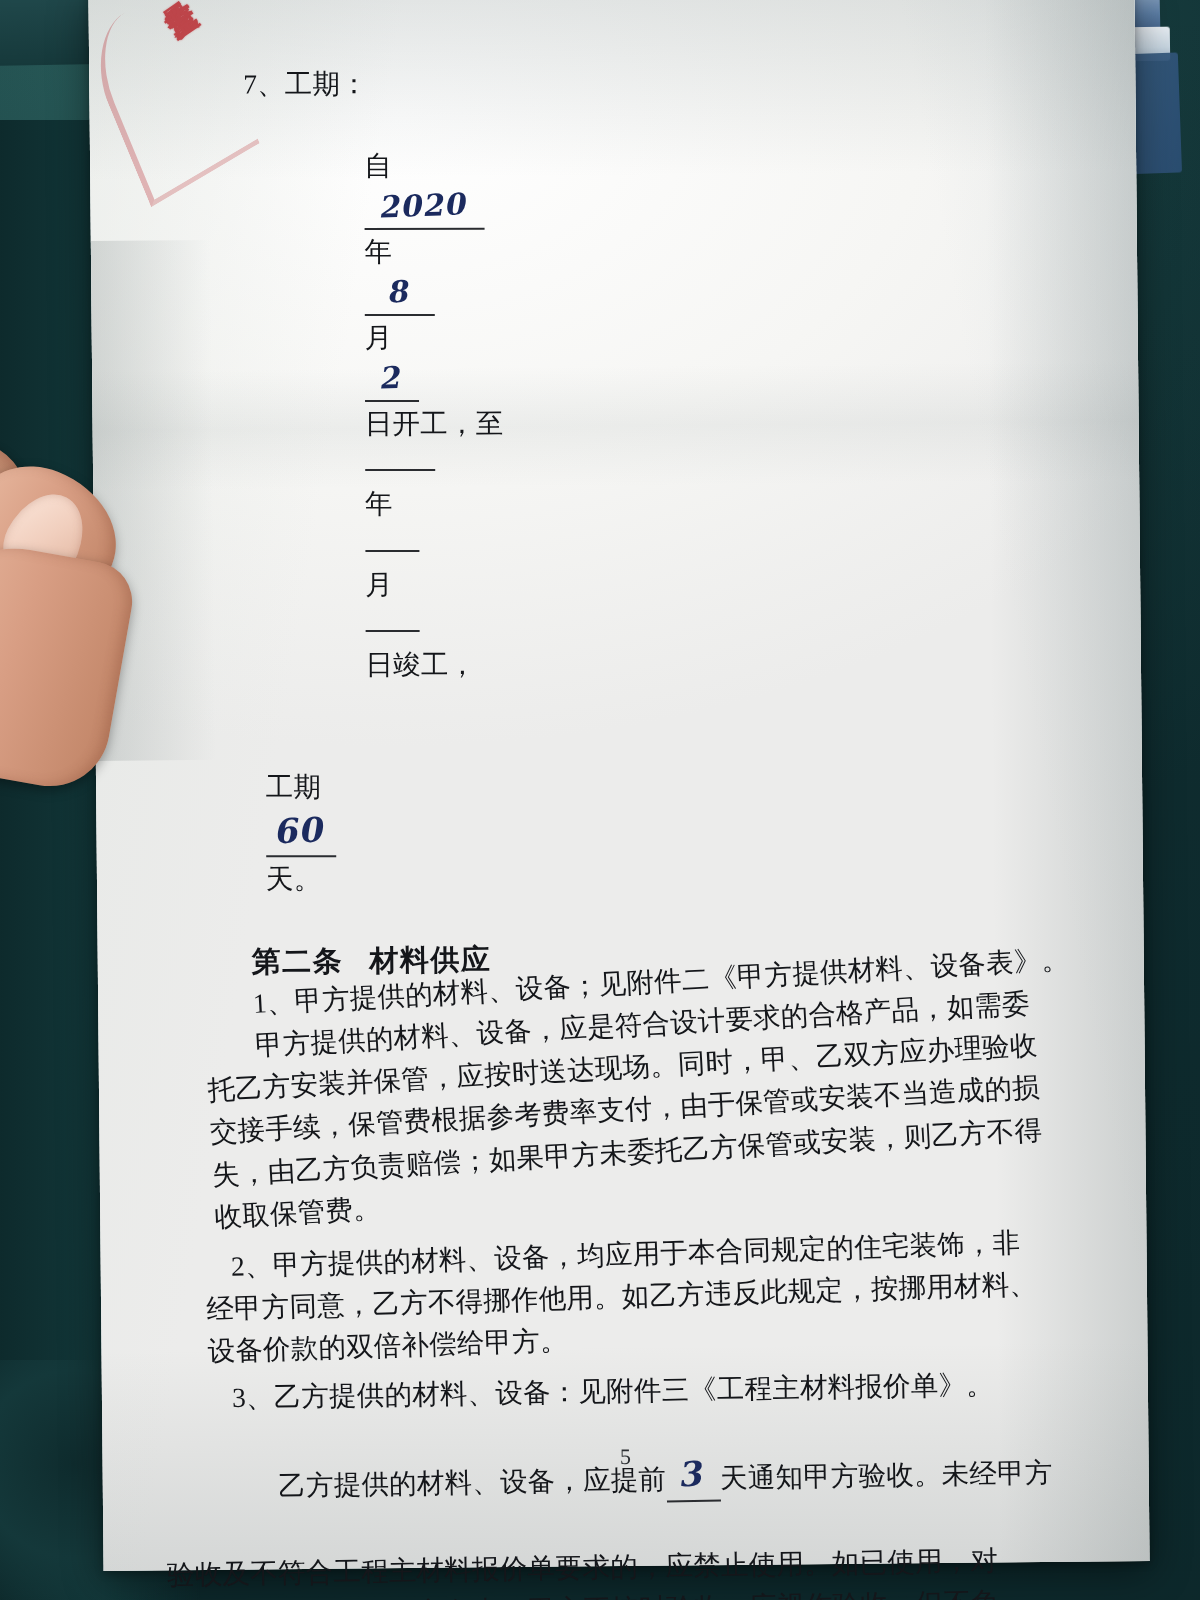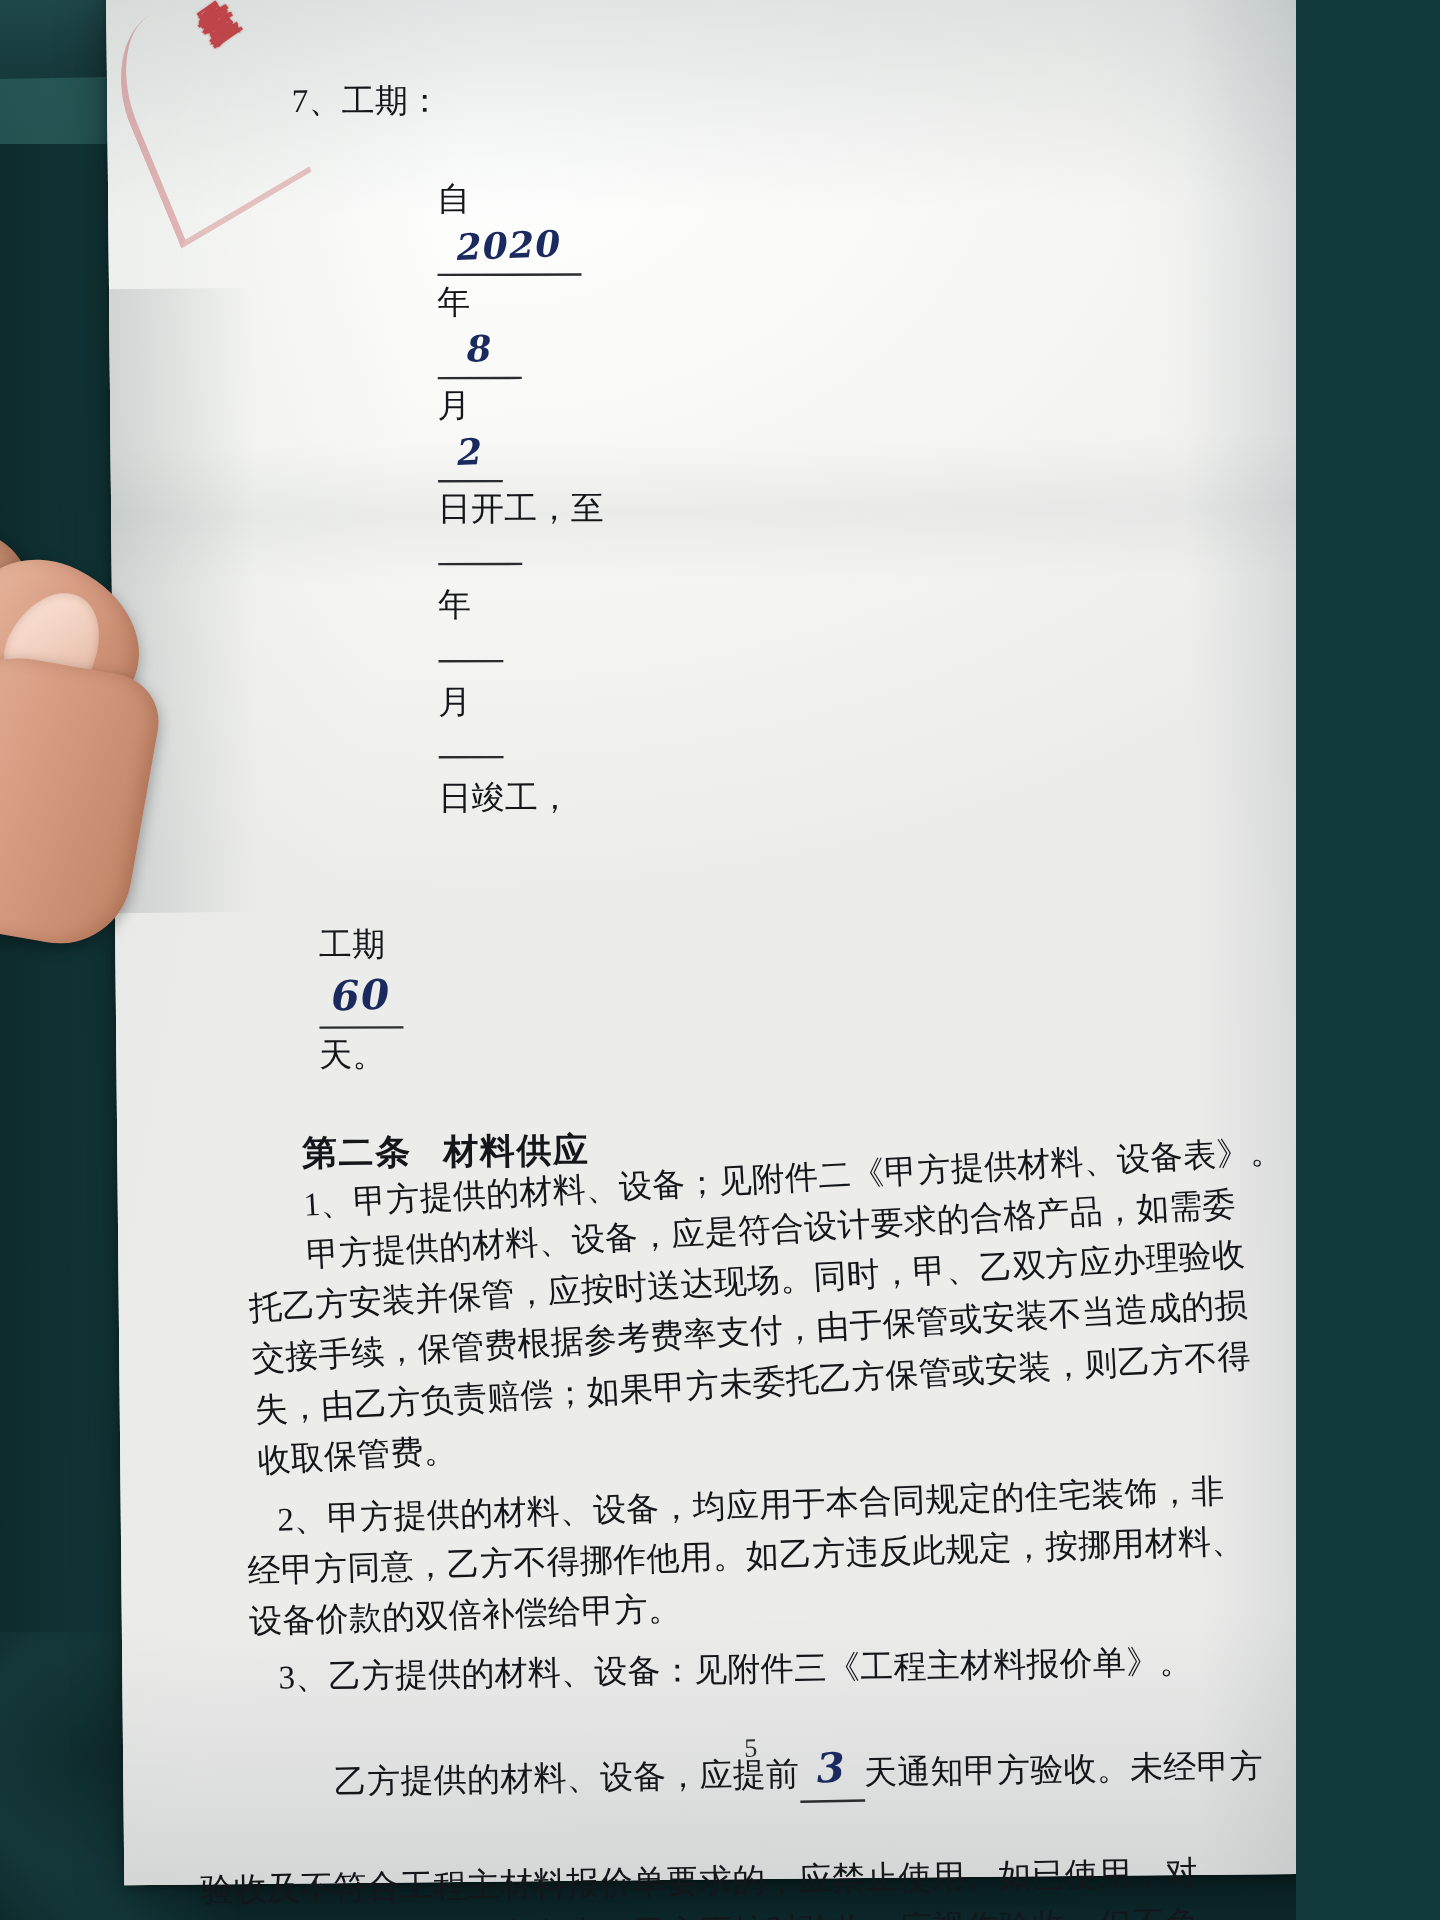--- a/index.html
+++ b/index.html
@@ -10,21 +10,21 @@
     width: 1200px;
     height: 1600px;
     overflow: hidden;
     font-family: "Liberation Serif", "DejaVu Serif", serif;
     background: #123a3c;
   }
 
   
   #scene {
     position: relative;
-    width: 1080px;
+    width: 1200px;
     height: 1600px;
     overflow: hidden;
   }
 
   
   #backdrop {
     position: absolute;
     inset: 0;
     background:
       linear-gradient(180deg, rgba(20,60,64,0.0) 0%, rgba(10,35,38,0.55) 100%),

